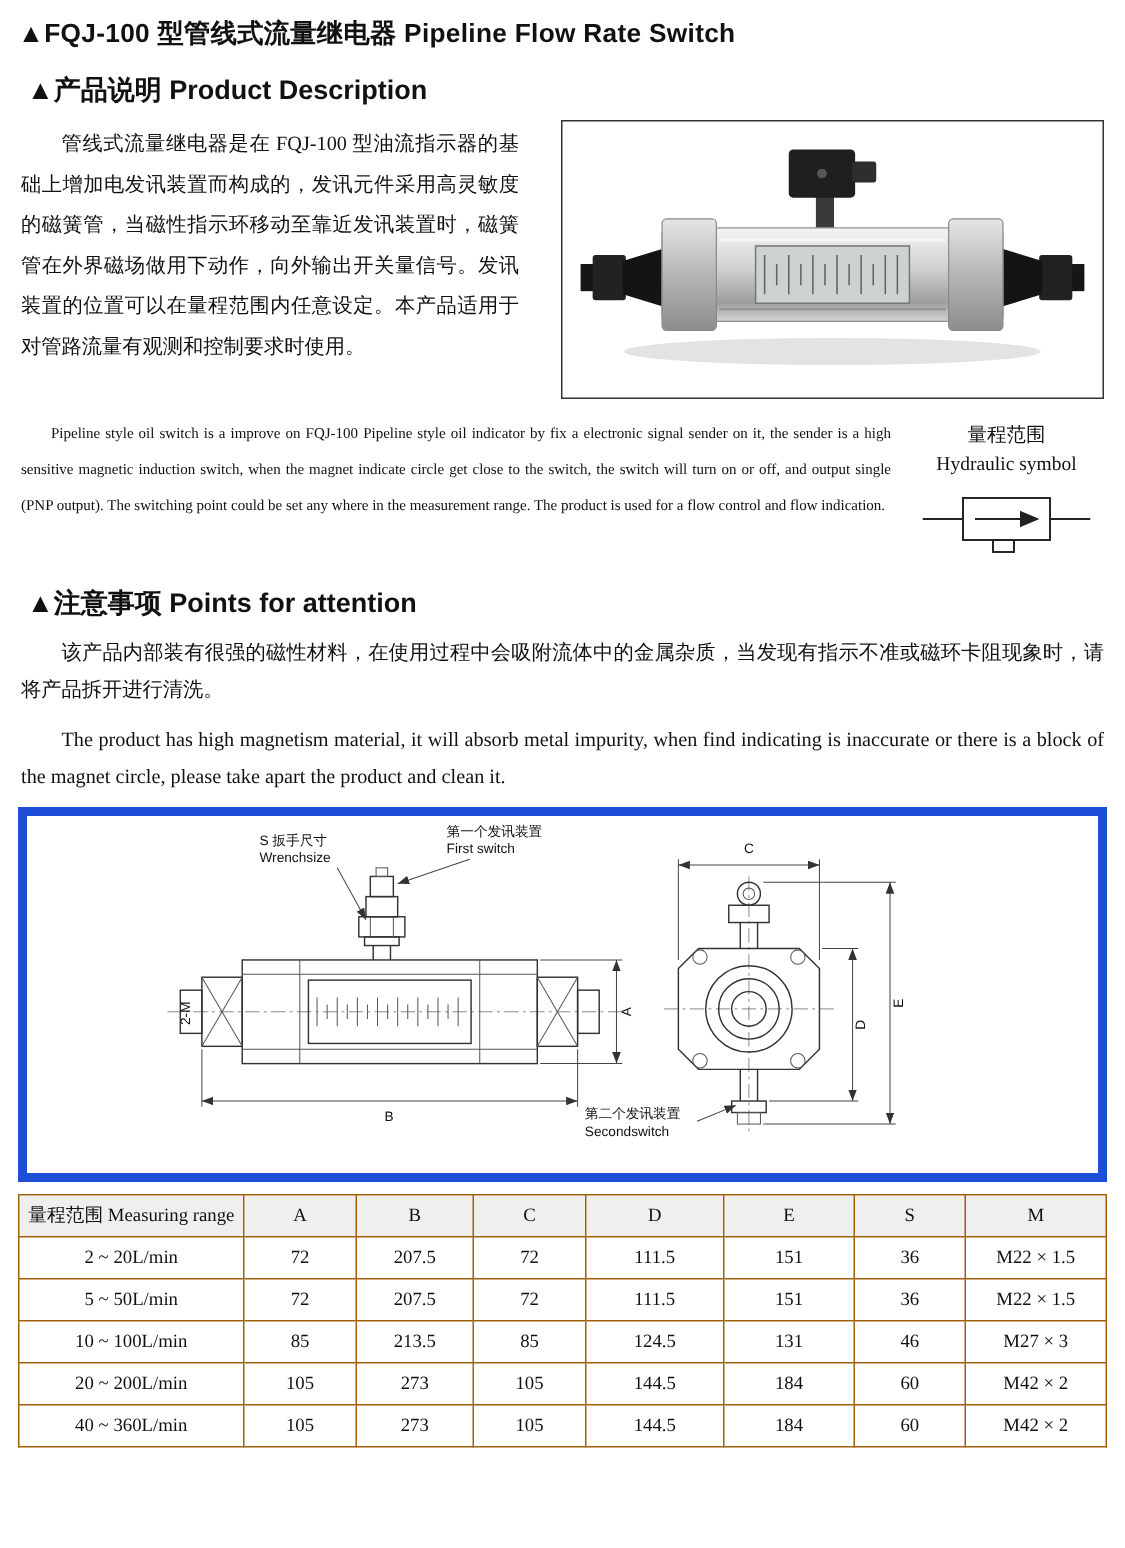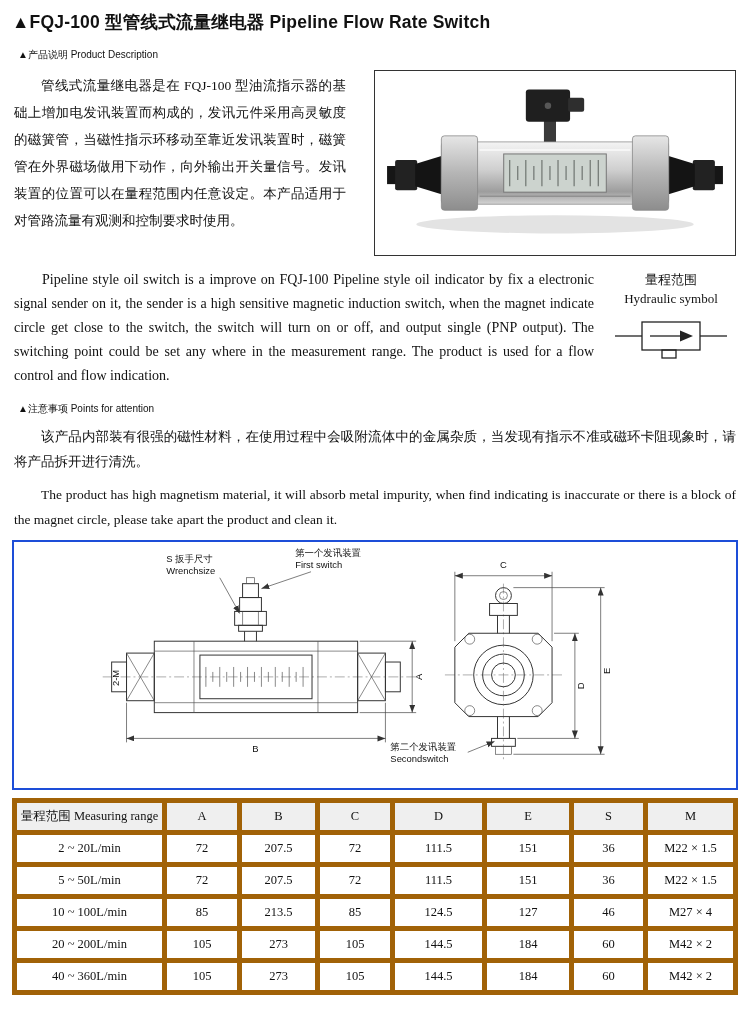--- a/index.html
+++ b/index.html
@@ -7,49 +7,49 @@
     position:relative;width:750px;height:1032px;box-sizing:border-box;
     padding:8px 12px 0;background:#fff;overflow:hidden;color:#111;
     font-family:"Liberation Serif", serif;
   }
   .doc-title{
     font-family:"Liberation Sans", sans-serif;
     font-size:17.5px;font-weight:bold;margin:2px 0 12px;letter-spacing:.2px;
   }
   .section-heading{
     font-family:"Liberation Sans", sans-serif;
-    font-size:10px;font-weight:normal;margin:14px 6px 8px;
+    font-size:18px;font-weight:bold;margin:14px 6px 8px;
   }
   .desc-row{display:flex;gap:28px;margin:4px 2px 0;}
   .cn-text{
     flex:1;font-size:13.5px;line-height:27px;text-indent:2em;
     text-align:justify;margin:2px 0 0;
   }
   .photo-frame{
     width:362px;min-width:362px;height:186px;border:1px solid #333;
     box-sizing:border-box;background:#fff;overflow:hidden;
   }
   .photo-frame svg{display:block;width:100%;height:100%;}
   .en-block{margin:12px 2px 0;}
   .en-block::after{content:"";display:block;clear:both;}
   .hydraulic-block{
     float:right;width:130px;text-align:center;font-size:13px;line-height:19px;
     margin:2px 0 4px 12px;
   }
   .hydraulic-block svg{display:block;margin:8px auto 0;}
-  .en-text{font-size:14px;line-height:24px;text-indent:2em;text-align:justify;margin:2px 0 0;}
+  .en-text{font-size:10px;line-height:24px;text-indent:2em;text-align:justify;margin:2px 0 0;}
   .para{font-size:13.5px;line-height:25px;text-indent:2em;text-align:justify;margin:2px 2px 8px;}
   .drawing-frame{
-    border:2px solid #1d4ed8;margin:6px 0 8px;height:250px;box-sizing:border-box;
+    border:6px solid #1d4ed8;margin:6px 0 8px;height:250px;box-sizing:border-box;
     background:#fff;overflow:hidden;
   }
   .drawing-frame svg{display:block;width:100%;height:100%;}
   table.dims{width:100%;border-collapse:collapse;table-layout:fixed;font-size:12.5px;}
   .dims th,.dims td{
-    border:5px solid #a16207;height:27px;text-align:center;padding:0 2px;
+    border:1px solid #a16207;height:27px;text-align:center;padding:0 2px;
     font-weight:normal;white-space:nowrap;overflow:hidden;
   }
   .dims thead th{background:#efefef;}
   
   .ln{fill:none;stroke:#333;stroke-width:1;}
   .thin{fill:none;stroke:#555;stroke-width:.7;}
   .cl{fill:none;stroke:#777;stroke-width:.6;stroke-dasharray:10 3 2 3;}
   .dim{fill:none;stroke:#444;stroke-width:.7;}
   .dwg-text{font:9.5px "Liberation Sans", sans-serif;fill:#111;}
   .sym{fill:none;stroke:#222;stroke-width:1.3;}
@@ -292,23 +292,23 @@
         <td>151</td>
         <td>36</td>
         <td>M22 × 1.5</td>
       </tr>
       <tr>
         <td>10 ~ 100L/min</td>
         <td>85</td>
         <td>213.5</td>
         <td>85</td>
         <td>124.5</td>
-        <td>127</td>
+        <td>131</td>
         <td>46</td>
-        <td>M27 × 4</td>
+        <td>M27 × 3</td>
       </tr>
       <tr>
         <td>20 ~ 200L/min</td>
         <td>105</td>
         <td>273</td>
         <td>105</td>
         <td>144.5</td>
         <td>184</td>
         <td>60</td>
         <td>M42 × 2</td>

